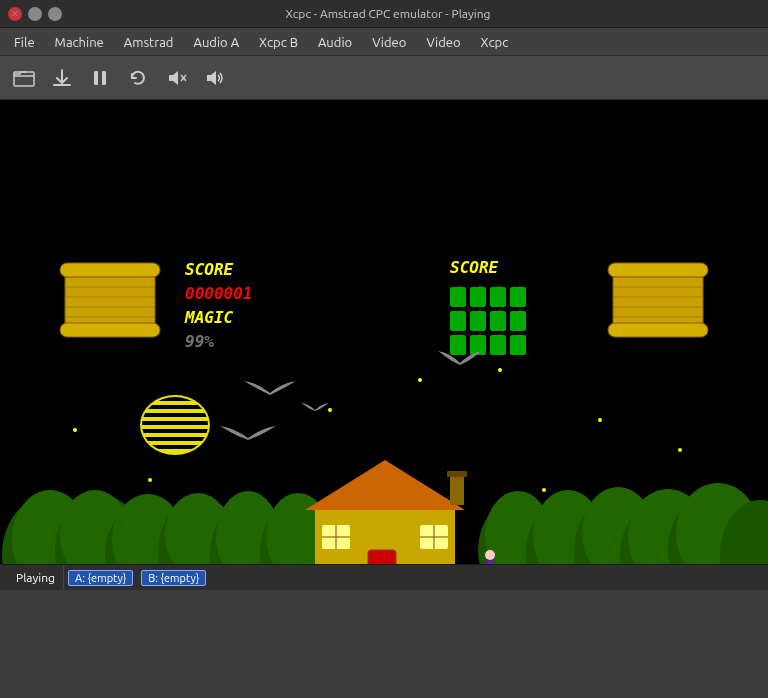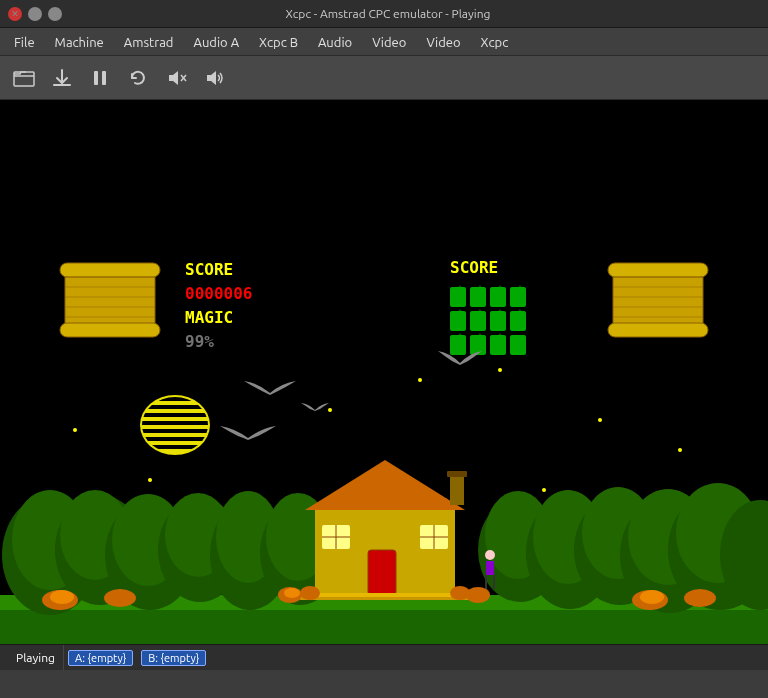--- a/index.html
+++ b/index.html
@@ -86,24 +86,25 @@
       justify-content: center;
       cursor: pointer;
       border-radius: 3px;
       font-size: 18px;
       color: #ddd;
     }
 
     
     #game-area {
       width: 768px;
-      height: 544px;
+      height: 464px;
       background: #000;
       position: relative;
       overflow: hidden;
+      font-style: italic;
     }
 
     
     #statusbar {
       height: 26px;
       background: #2e2e2e;
       display: flex;
       align-items: center;
       padding: 0 8px;
       gap: 0;
@@ -292,21 +293,21 @@
     <rect x="5" y="68" width="100" height="14" rx="7" fill="#d4b000" stroke="#8b6000" stroke-width="1"></rect>
     <line x1="10" y1="22" x2="100" y2="22" stroke="#8b6000" stroke-width="1" opacity="0.5"></line>
     <line x1="10" y1="32" x2="100" y2="32" stroke="#8b6000" stroke-width="1" opacity="0.5"></line>
     <line x1="10" y1="42" x2="100" y2="42" stroke="#8b6000" stroke-width="1" opacity="0.5"></line>
     <line x1="10" y1="52" x2="100" y2="52" stroke="#8b6000" stroke-width="1" opacity="0.5"></line>
     <line x1="10" y1="62" x2="100" y2="62" stroke="#8b6000" stroke-width="1" opacity="0.5"></line>
   </svg>
 
   <div class="hud-score">
     <div><span class="score-label">SCORE</span></div>
-    <div style="color:#ff0000;">0000006</div>
+    <div style="color:#ff0000;">0000001</div>
     <div><span class="magic-label">MAGIC</span></div>
     <div class="magic-val">99%</div>
   </div>
 
   <div class="hud-hags">
     <div>SCORE</div>
   </div>
 
   <svg style="position:absolute;top:185px;left:448px;width:120px;height:100px;" viewBox="0 0 120 100">
 

